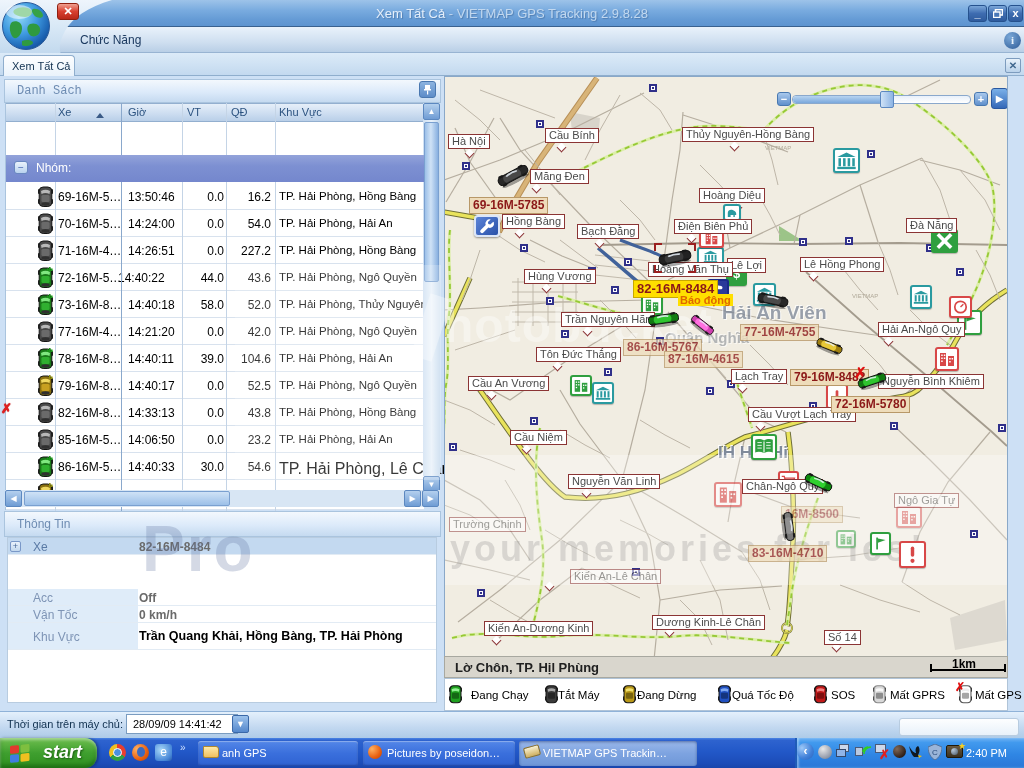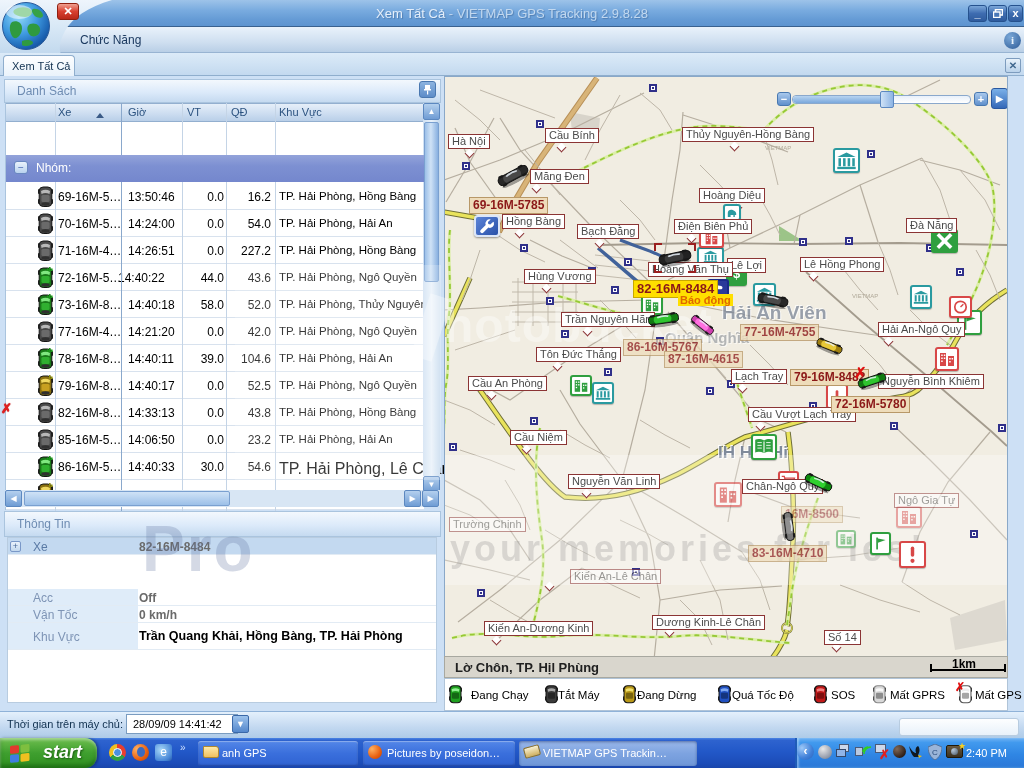--- a/index.html
+++ b/index.html
@@ -13,21 +13,21 @@
 
 #menubar{left:0;top:27px;width:1024px;height:26px;background:linear-gradient(#e9f2fb,#cfdff0 60%,#b9cfe6);border-bottom:1px solid #98b4d2;}
 #menutext{left:80px;top:33px;font-size:12px;color:#1c3a60;}
 
 #orbwrap{left:0;top:0;width:130px;height:54px;}
 #xbtn{left:57px;top:3px;width:22px;height:17px;border-radius:3px;background:linear-gradient(#f0a090,#d84030 50%,#b82818);border:1px solid #902010;color:#fff;font-weight:bold;font-size:11px;text-align:center;line-height:15px;}
 
 #tabbar{left:0;top:53px;width:1024px;height:23px;background:linear-gradient(#dcebf8,#c3d9ef);border-bottom:1px solid #8faecd;}
 #tab1{left:3px;top:55px;width:72px;height:21px;background:linear-gradient(#fdfeff,#eaf3fb);border:1px solid #8faecd;border-bottom:none;border-radius:4px 4px 0 0;font-size:11px;color:#10304f;padding:4px 0 0 8px;}
 #tabx{left:1005px;top:58px;width:16px;height:15px;background:linear-gradient(#e8f2fb,#b9d2ea);border:1px solid #7d9cbe;border-radius:2px;color:#40688e;font-size:10px;font-weight:bold;text-align:center;line-height:13px;}
-#dscaption{left:4px;top:79px;width:437px;height:24px;background:linear-gradient(#f3f8fd,#dceafa 55%,#c5daf0);border:1px solid #aac4de;font-size:12px;color:#6e8cb2;padding:4px 0 0 12px;}
+#dscaption{left:4px;top:79px;width:437px;height:24px;background:linear-gradient(#f3f8fd,#dceafa 55%,#c5daf0);border:1px solid #aac4de;font-size:12px;color:#6e8cb2;padding:4px 0 0 12px;font-family:Liberation Mono, monospace;}
 #pinbtn{left:419px;top:81px;width:17px;height:17px;background:linear-gradient(#8db4e0,#5d8cc8);border:1px solid #4a78b0;border-radius:3px;color:#fff;font-size:10px;text-align:center;line-height:15px;}
 #tablewrap{left:5px;top:103px;width:418px;height:407px;background:#fff;border-left:1px solid #aac4de;}
 .thead{background:linear-gradient(#e6eff9,#cbdcf0 60%,#b9cfe8);border-bottom:1px solid #93afcf;border-top:1px solid #93afcf;}
 .thtxt{top:3px;font-size:11px;color:#2c5380;}
 .nhom{z-index:2;background:linear-gradient(#93a3da,#7d90d2 40%,#7487cd);}
 .vline{width:1px;background:#c4d4e6;}
 .row{position:absolute;width:418px;height:27px;border-bottom:1px solid #d8e2ee;background:#fff;}
 .rtxt{position:absolute;top:7px;font-size:12px;color:#000;white-space:nowrap;}
 .rnum{position:absolute;top:7px;font-size:12px;color:#000;text-align:right;width:40px;}
 #vscroll{left:423px;top:103px;width:17px;height:373px;background:linear-gradient(90deg,#cfe0f2,#e8f1fa 50%,#c6daee);}
@@ -532,21 +532,21 @@
     <div class="mlbl" style="left:132px;top:147px;">Bạch Đằng</div>
     <div class="mlbl" style="left:229px;top:142px;">Điện Biên Phủ</div>
     <div class="mlbl" style="left:254px;top:111px;">Hoàng Diệu</div>
     <div class="mlbl" style="left:79px;top:192px;">Hùng Vương</div>
     <div class="mlbl" style="left:282px;top:181px;">Lê Lợi</div>
     <div class="mlbl" style="left:355px;top:180px;">Lê Hồng Phong</div>
     <div class="mlbl" style="left:461px;top:141px;">Đà Nẵng</div>
     <div class="mlbl" style="left:203px;top:185px;">Hoàng Văn Thụ</div>
     <div class="mlbl" style="left:116px;top:235px;">Trần Nguyên Hãn</div>
     <div class="mlbl" style="left:91px;top:270px;">Tôn Đức Thắng</div>
-    <div class="mlbl" style="left:23px;top:299px;">Cầu An Phòng</div>
+    <div class="mlbl" style="left:23px;top:299px;">Cầu An Vương</div>
     <div class="mlbl" style="left:65px;top:353px;">Cầu Niệm</div>
     <div class="mlbl" style="left:123px;top:397px;">Nguyễn Văn Linh</div>
     <div class="mlbl" style="left:286px;top:292px;">Lạch Tray</div>
     <div class="mlbl" style="left:303px;top:330px;">Cầu Vượt Lạch Tray</div>
     <div class="mlbl" style="left:433px;top:245px;">Hải An-Ngô Quy</div>
     <div class="mlbl" style="left:433px;top:297px;">Nguyễn Bình Khiêm</div>
     <div class="mlbl" style="left:297px;top:402px;">Chân-Ngô Quy</div>
     <div class="mlbl" style="left:39px;top:544px;">Kiến An-Dương Kinh</div>
     <div class="mlbl" style="left:207px;top:538px;">Dương Kinh-Lê Chân</div>
     <div class="mlbl" style="left:379px;top:553px;">Số 14</div>

